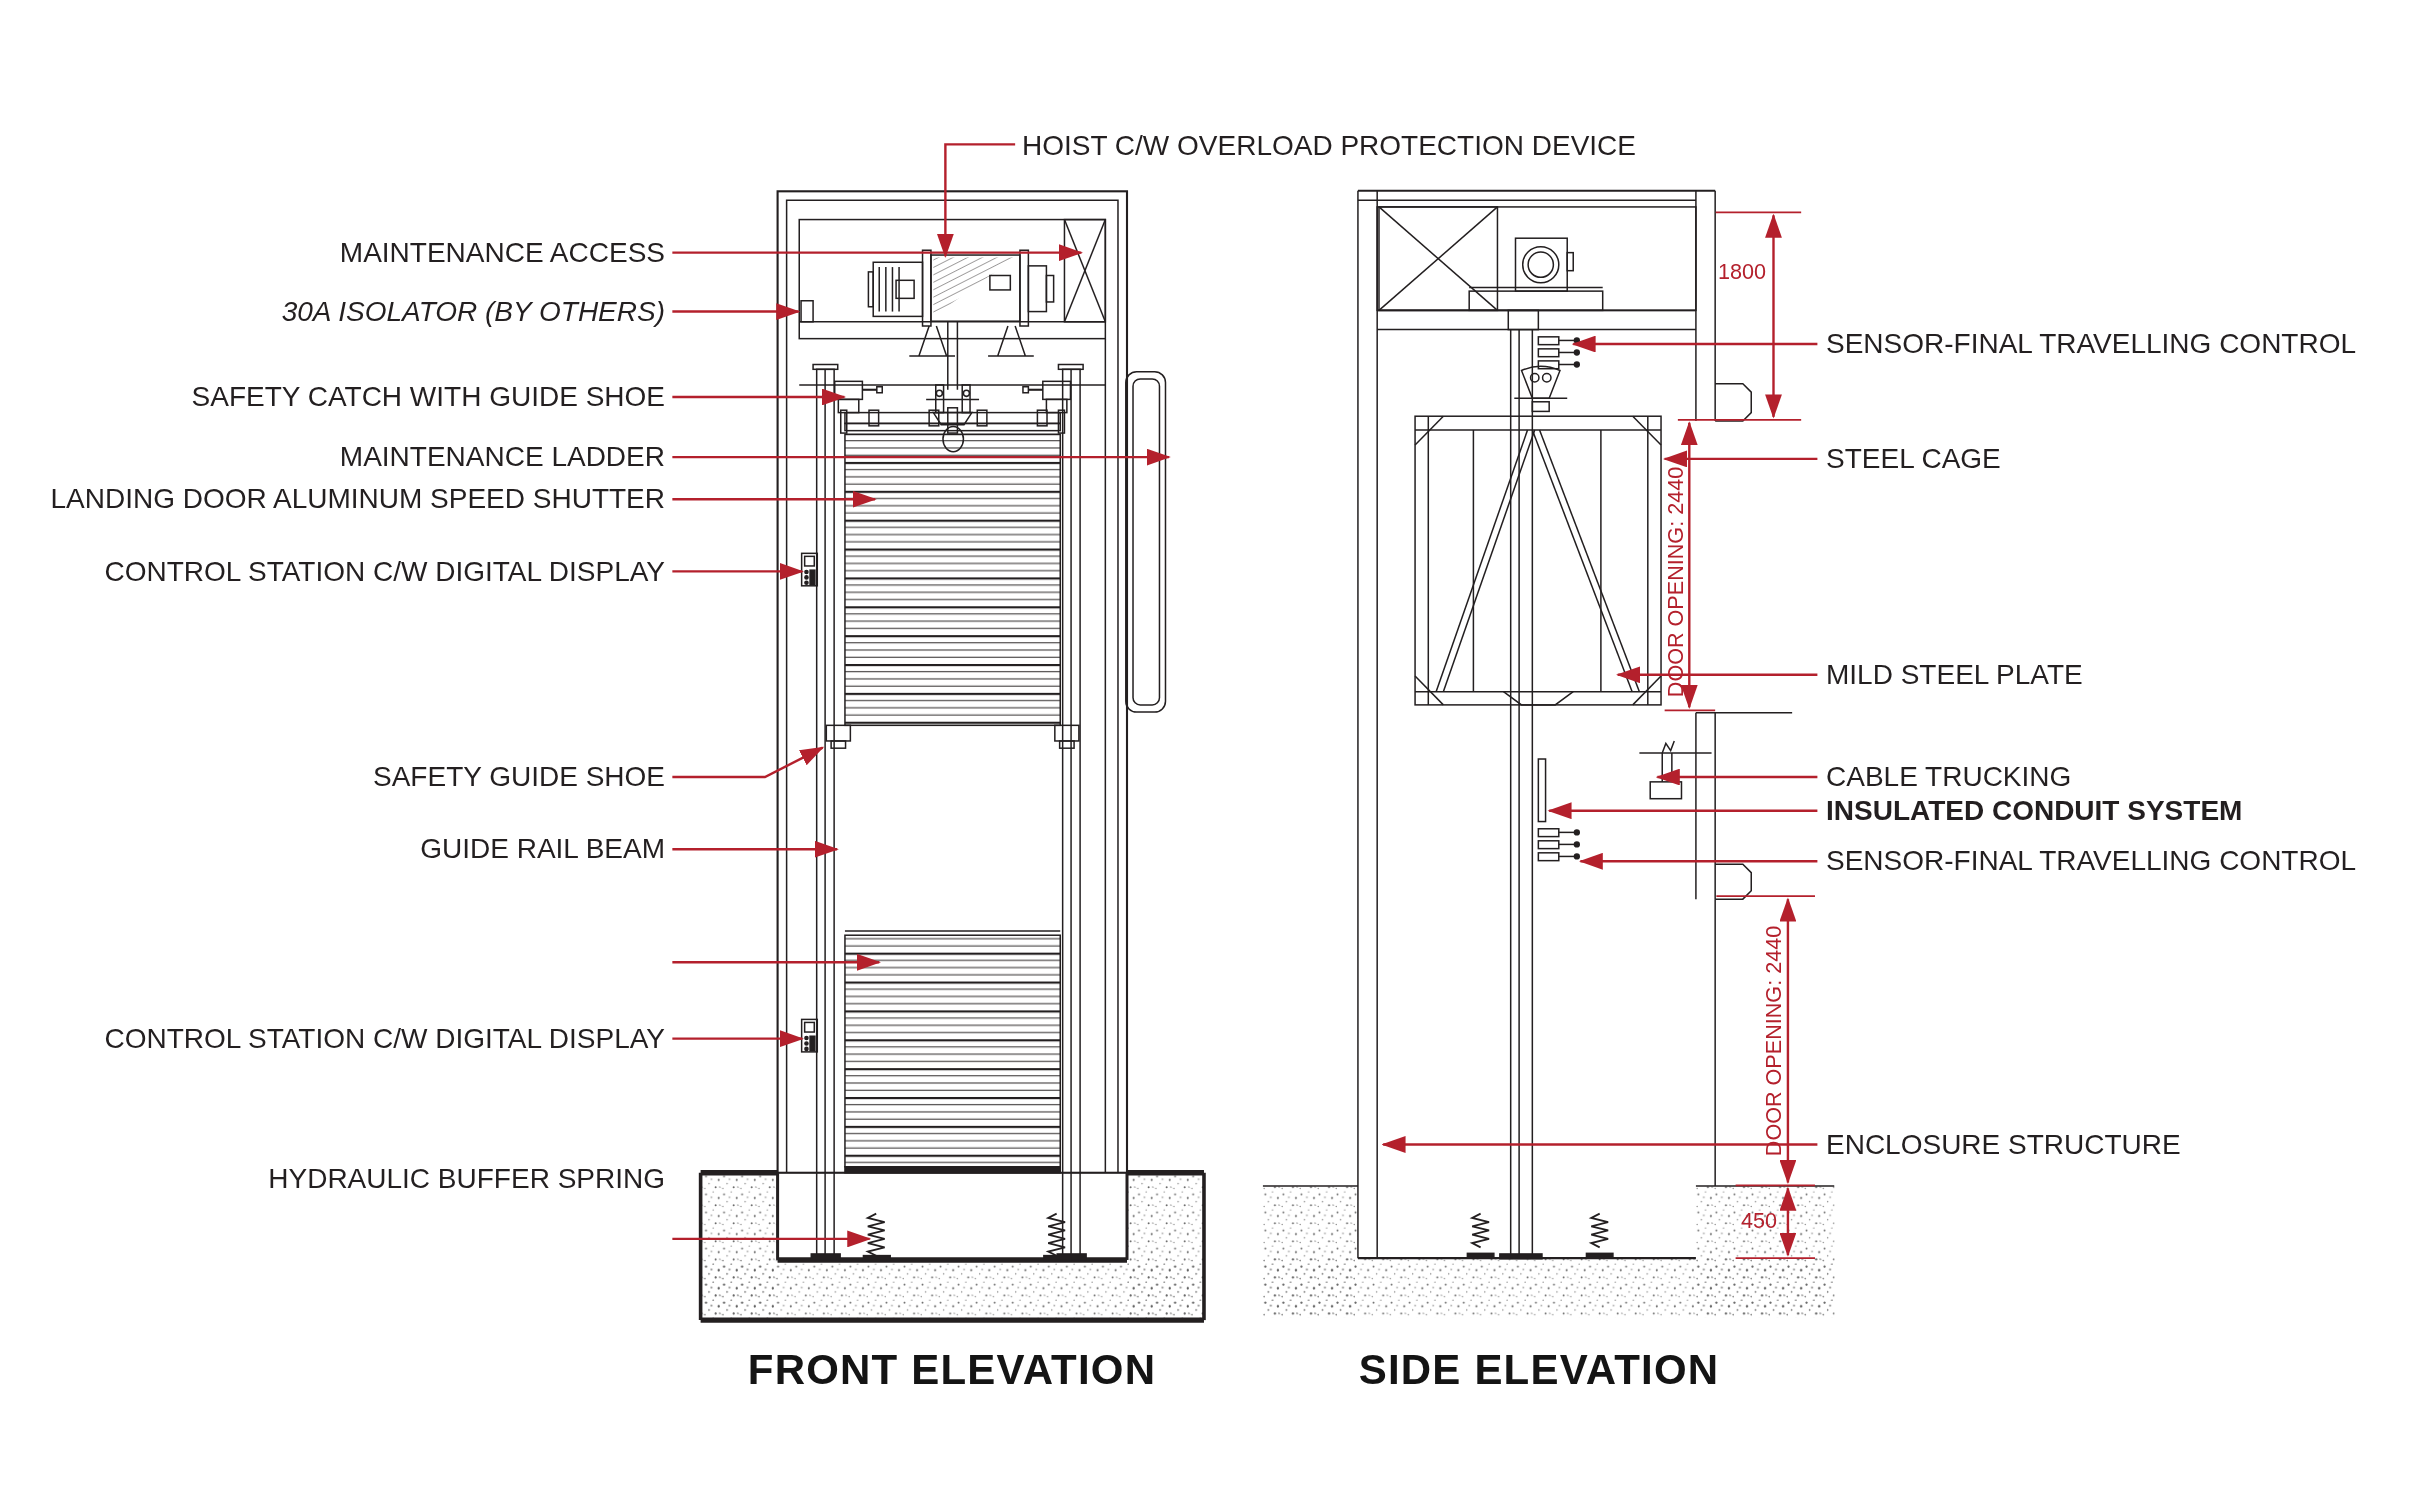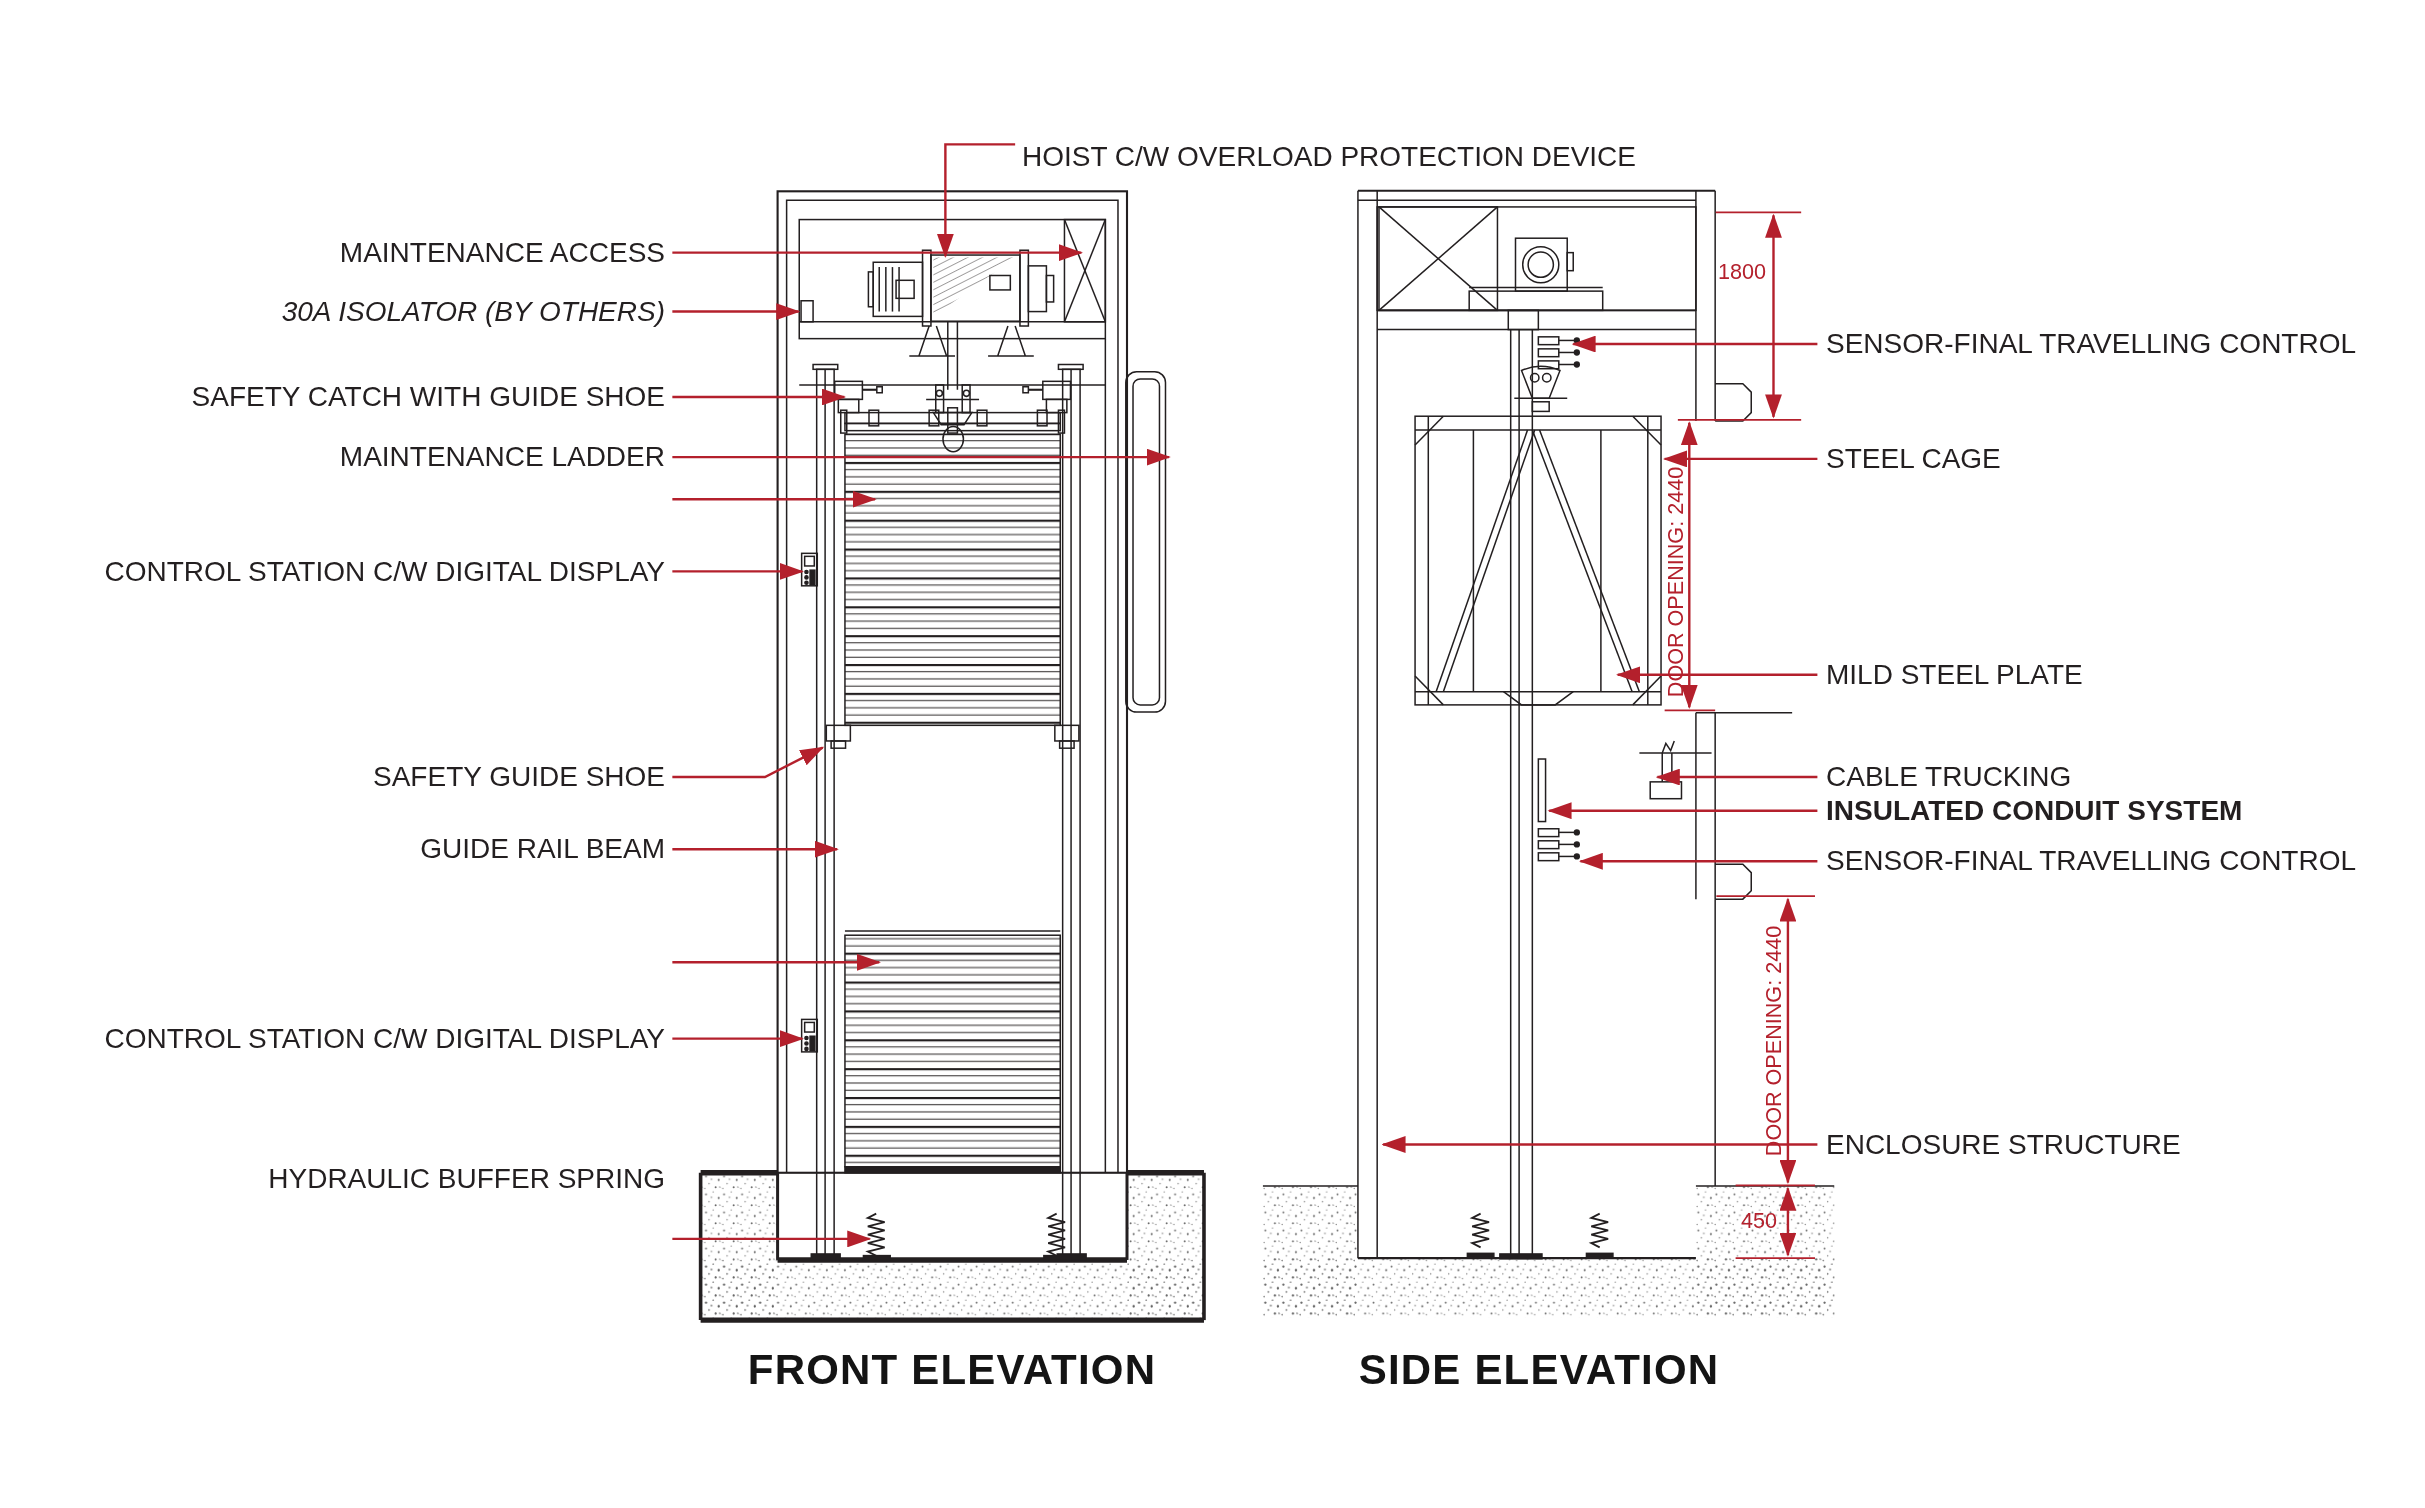--- a/index.html
+++ b/index.html
@@ -366,26 +366,27 @@
 
     <line x1="2854" y1="1490" x2="3018" y2="1490" stroke-width="3"></line>
     <line x1="2886" y1="1971" x2="3018" y2="1971" stroke-width="3"></line>
     <path d="M2973 1495 V1966" marker-start="url(#ar)" marker-end="url(#ar)"></path>
 
     <line x1="2886" y1="2092" x2="3018" y2="2092" stroke-width="3"></line>
     <path d="M2973 1976 V2087" marker-start="url(#ar)" marker-end="url(#ar)"></path>
   </g>
 </svg>
 
-  <div class="lbl" style="left:1022px;top:141px;">HOIST C/W OVERLOAD PROTECTION DEVICE</div>
+  <div class="lbl" style="left:1022px;top:130px;">HOIST C/W OVERLOAD PROTECTION DEVICE</div>
 
   <div class="lbl rt" style="right:1761px;top:237px;">MAINTENANCE ACCESS</div>
   <div class="lbl rt" style="right:1761px;top:296px;font-style:italic;">30A ISOLATOR (BY OTHERS)</div>
   <div class="lbl rt" style="right:1761px;top:381px;">SAFETY CATCH WITH GUIDE SHOE</div>
   <div class="lbl rt" style="right:1761px;top:441px;">MAINTENANCE LADDER</div>
+  <div class="lbl rt" style="right:1761px;top:483px;">LANDING DOOR ALUMINUM SPEED SHUTTER</div>
   <div class="lbl rt" style="right:1761px;top:556px;">CONTROL STATION C/W DIGITAL DISPLAY</div>
   <div class="lbl rt" style="right:1761px;top:761px;">SAFETY GUIDE SHOE</div>
   <div class="lbl rt" style="right:1761px;top:833px;">GUIDE RAIL BEAM</div>
   <div class="lbl rt" style="right:1761px;top:1023px;">CONTROL STATION C/W DIGITAL DISPLAY</div>
   <div class="lbl rt" style="right:1761px;top:1163px;">HYDRAULIC BUFFER SPRING</div>
 
   <div class="lbl" style="left:1826px;top:328px;">SENSOR-FINAL TRAVELLING CONTROL</div>
   <div class="lbl" style="left:1826px;top:443px;">STEEL CAGE</div>
   <div class="lbl" style="left:1826px;top:659px;">MILD STEEL PLATE</div>
   <div class="lbl" style="left:1826px;top:761px;">CABLE TRUCKING</div>

